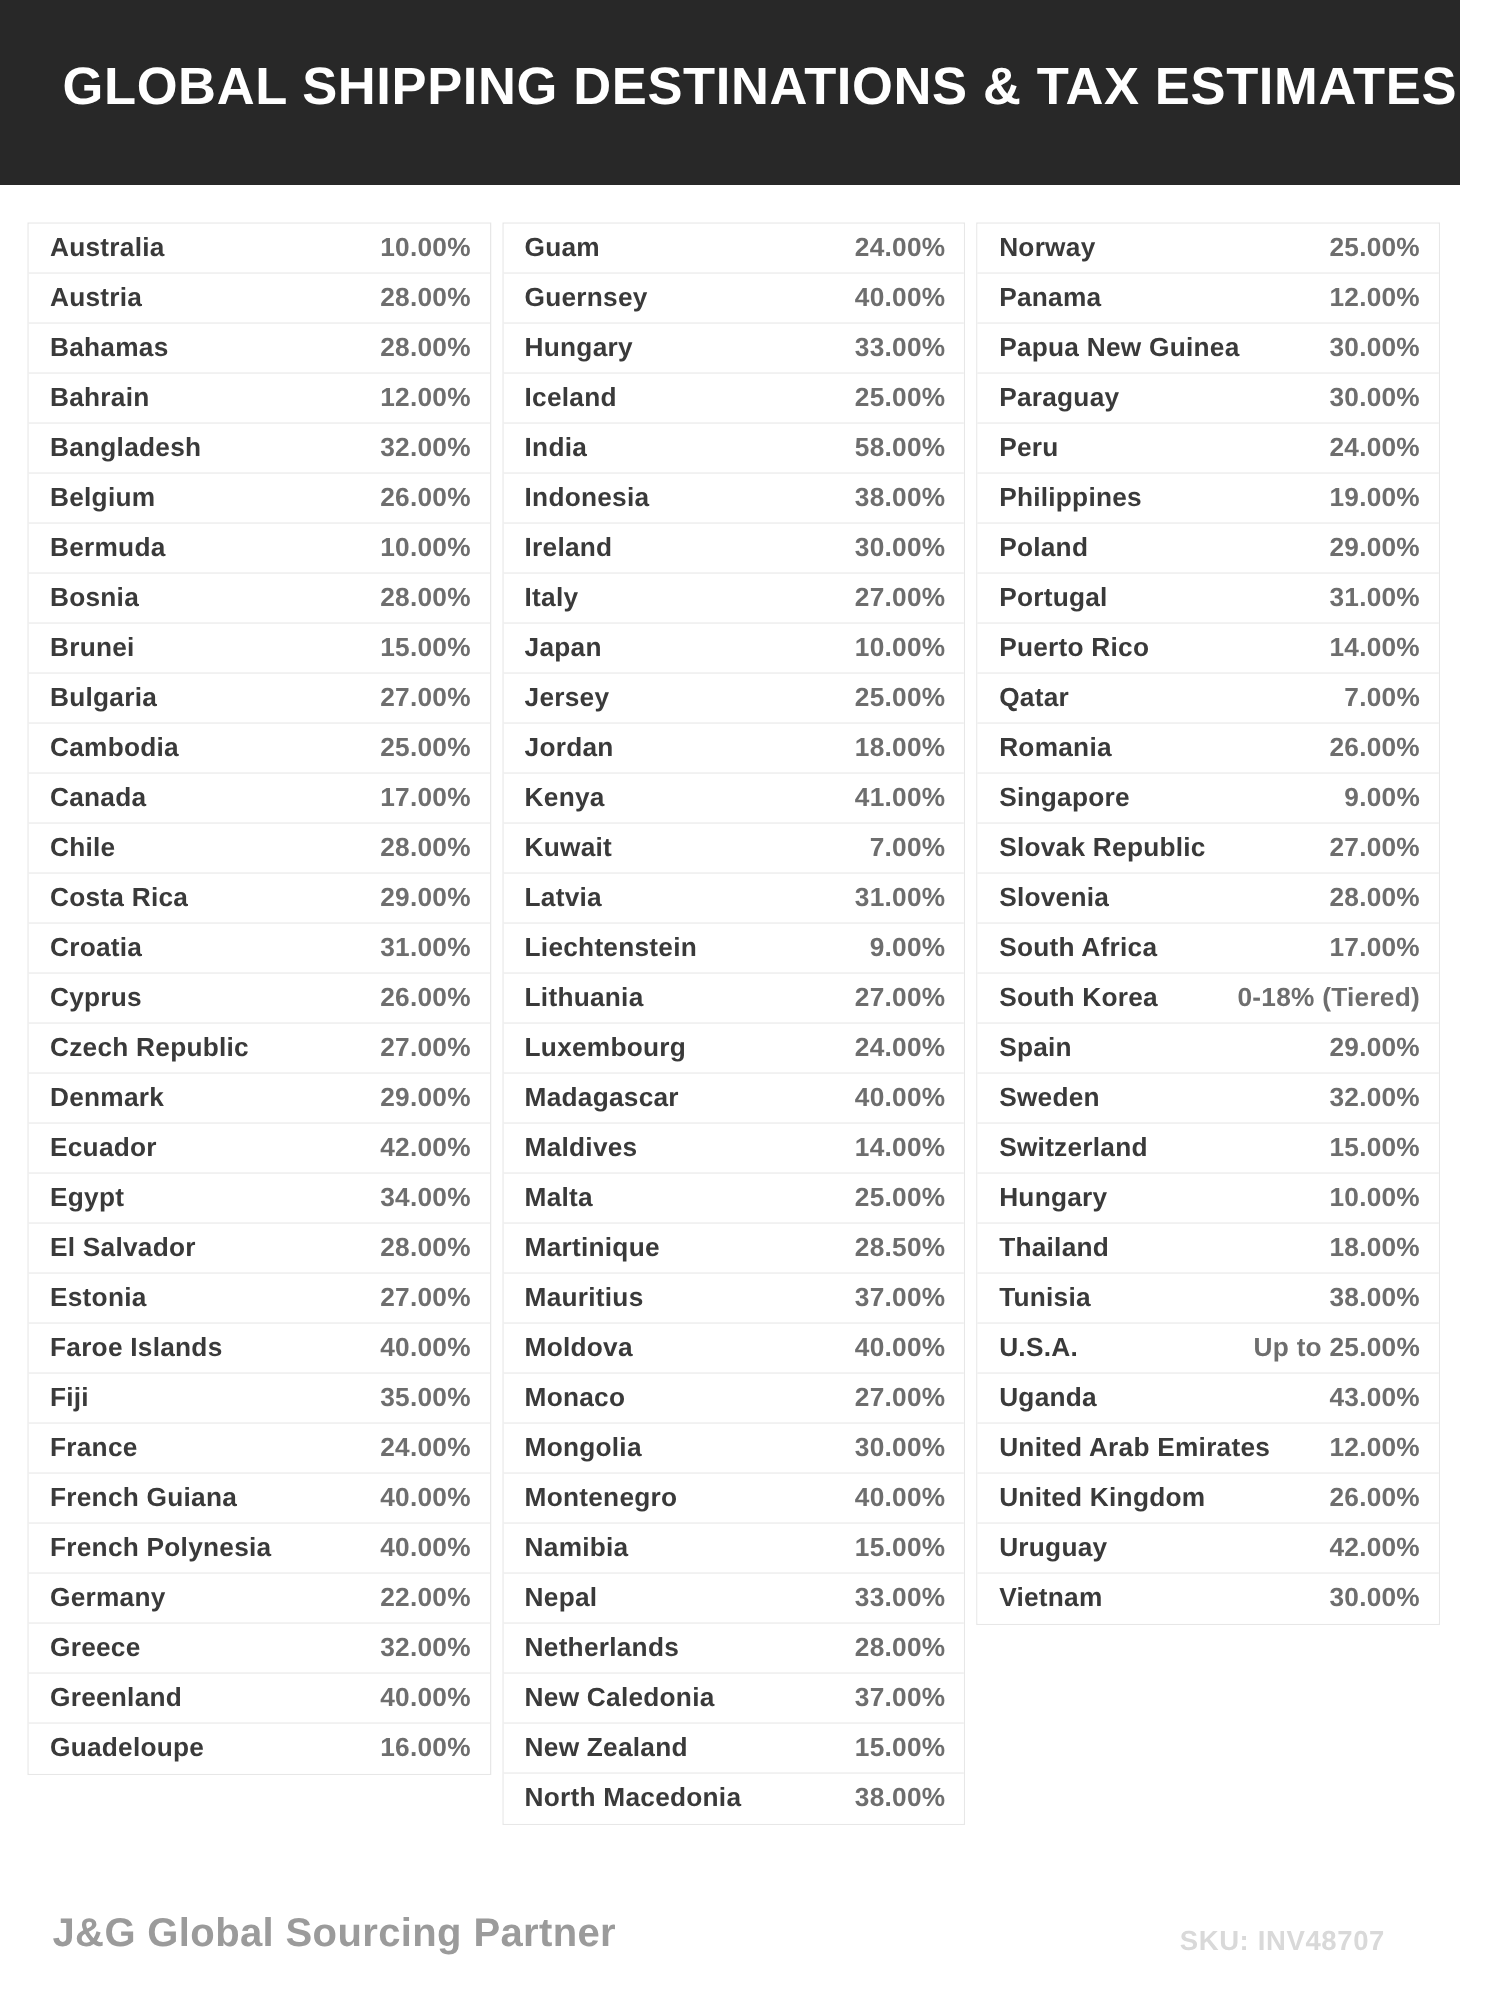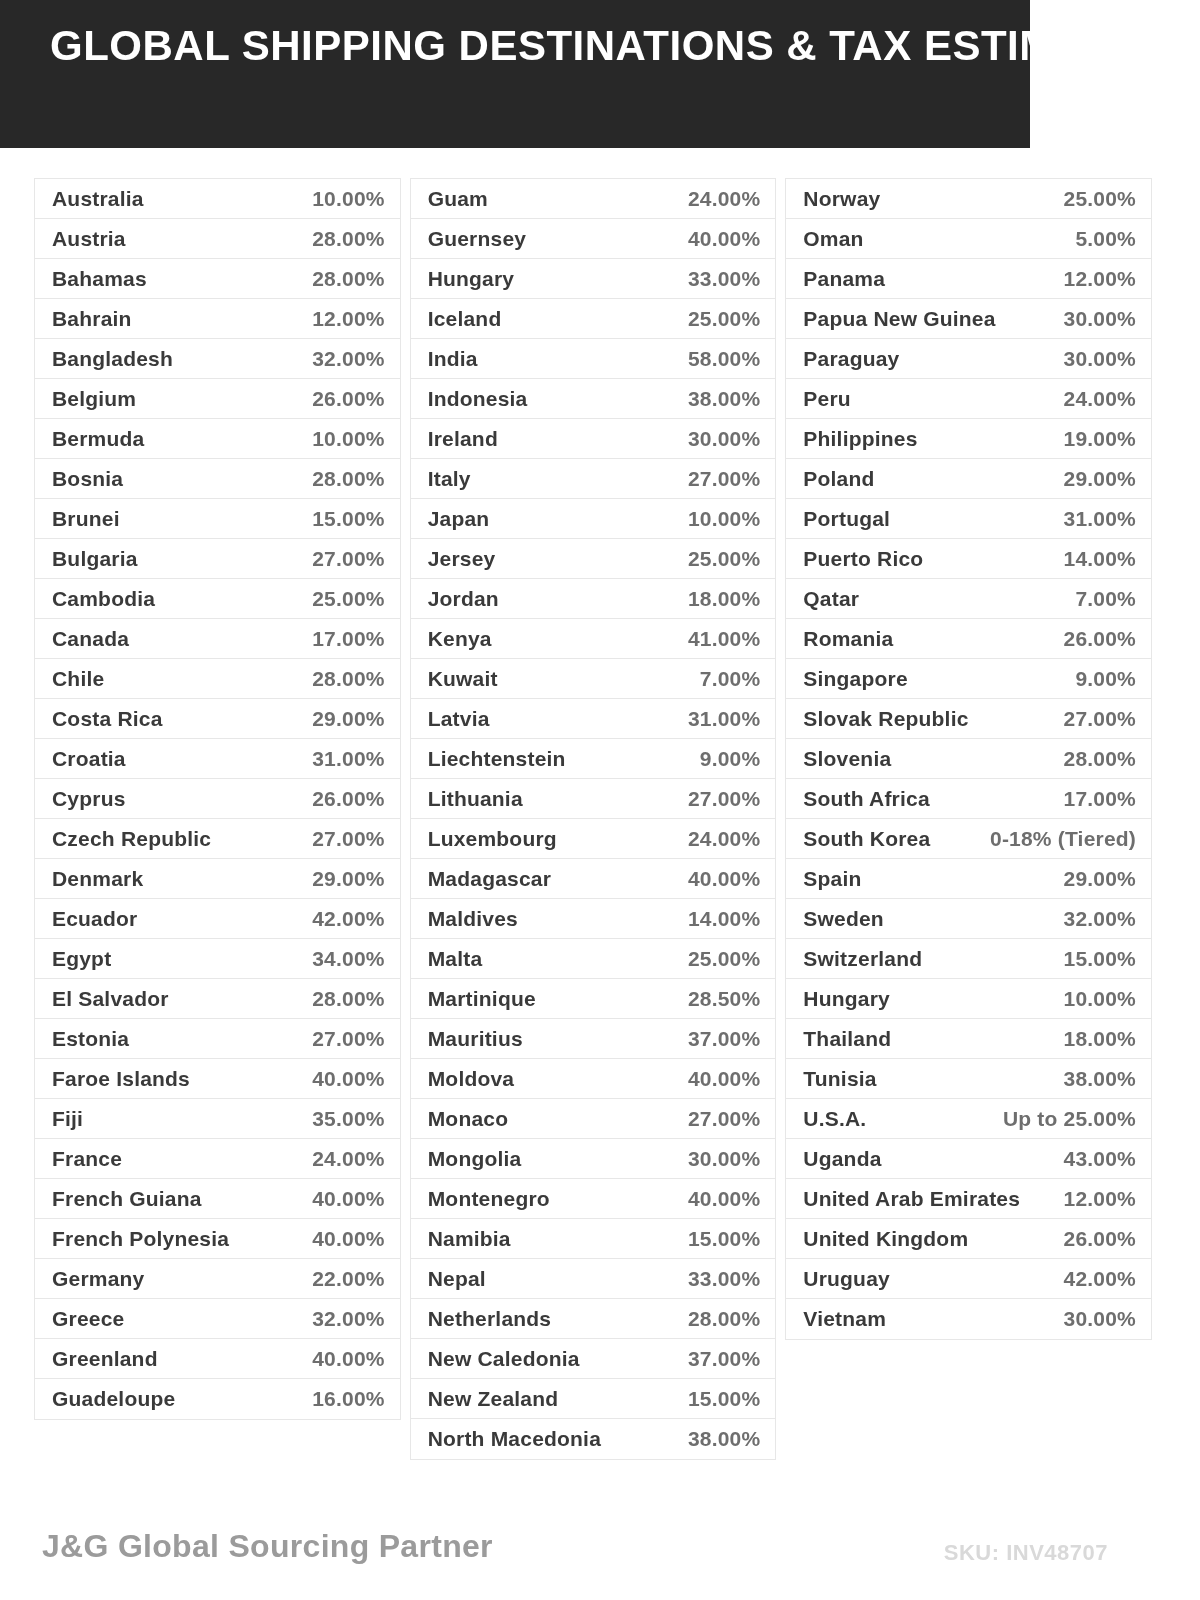--- a/index.html
+++ b/index.html
@@ -14,41 +14,41 @@
   }
   *{box-sizing:border-box;margin:0;padding:0;}
   html,body{
     width:1200px;height:1600px;
     background:#ffffff;
     font-family:"Liberation Sans", sans-serif;
     overflow:hidden;
     position:relative;
   }
   .header{
-    width:1030px;height:148px;
+    width:1168px;height:148px;
     background:var(--header-bg);
-    padding:25px 50px 0 50px;
+    padding:48px 50px 0 50px;
   }
   .header .title{
     color:var(--title-color);
     font-size:42px;
     font-weight:700;
     letter-spacing:0.5px;
     line-height:1.0;
     white-space:nowrap;
   }
   .header .subtitle{
     color:var(--subtitle-color);
     font-size:26px;
     font-weight:700;
     margin-top:11px;
     letter-spacing:0.2px;
   }
   .rates{
-    margin:30px 48px 0 34px;
+    margin:30px 48px 0 22px;
     display:grid;
     grid-template-columns:repeat(3, 1fr);
     column-gap:9px;
     align-items:start;
   }
   .col{
     border:1px solid var(--border-color);
     background:#ffffff;
   }
   .row{
@@ -359,24 +359,20 @@
         <span class="country">North Macedonia</span>
         <span class="rate">38.00%</span>
       </div>
     </div>
   <div class="col">
       <div class="row">
         <span class="country">Norway</span>
         <span class="rate">25.00%</span>
       </div>
       <div class="row">
-        <span class="country">Oman</span>
-        <span class="rate">5.00%</span>
-      </div>
-      <div class="row">
         <span class="country">Panama</span>
         <span class="rate">12.00%</span>
       </div>
       <div class="row">
         <span class="country">Papua New Guinea</span>
         <span class="rate">30.00%</span>
       </div>
       <div class="row">
         <span class="country">Paraguay</span>
         <span class="rate">30.00%</span>

